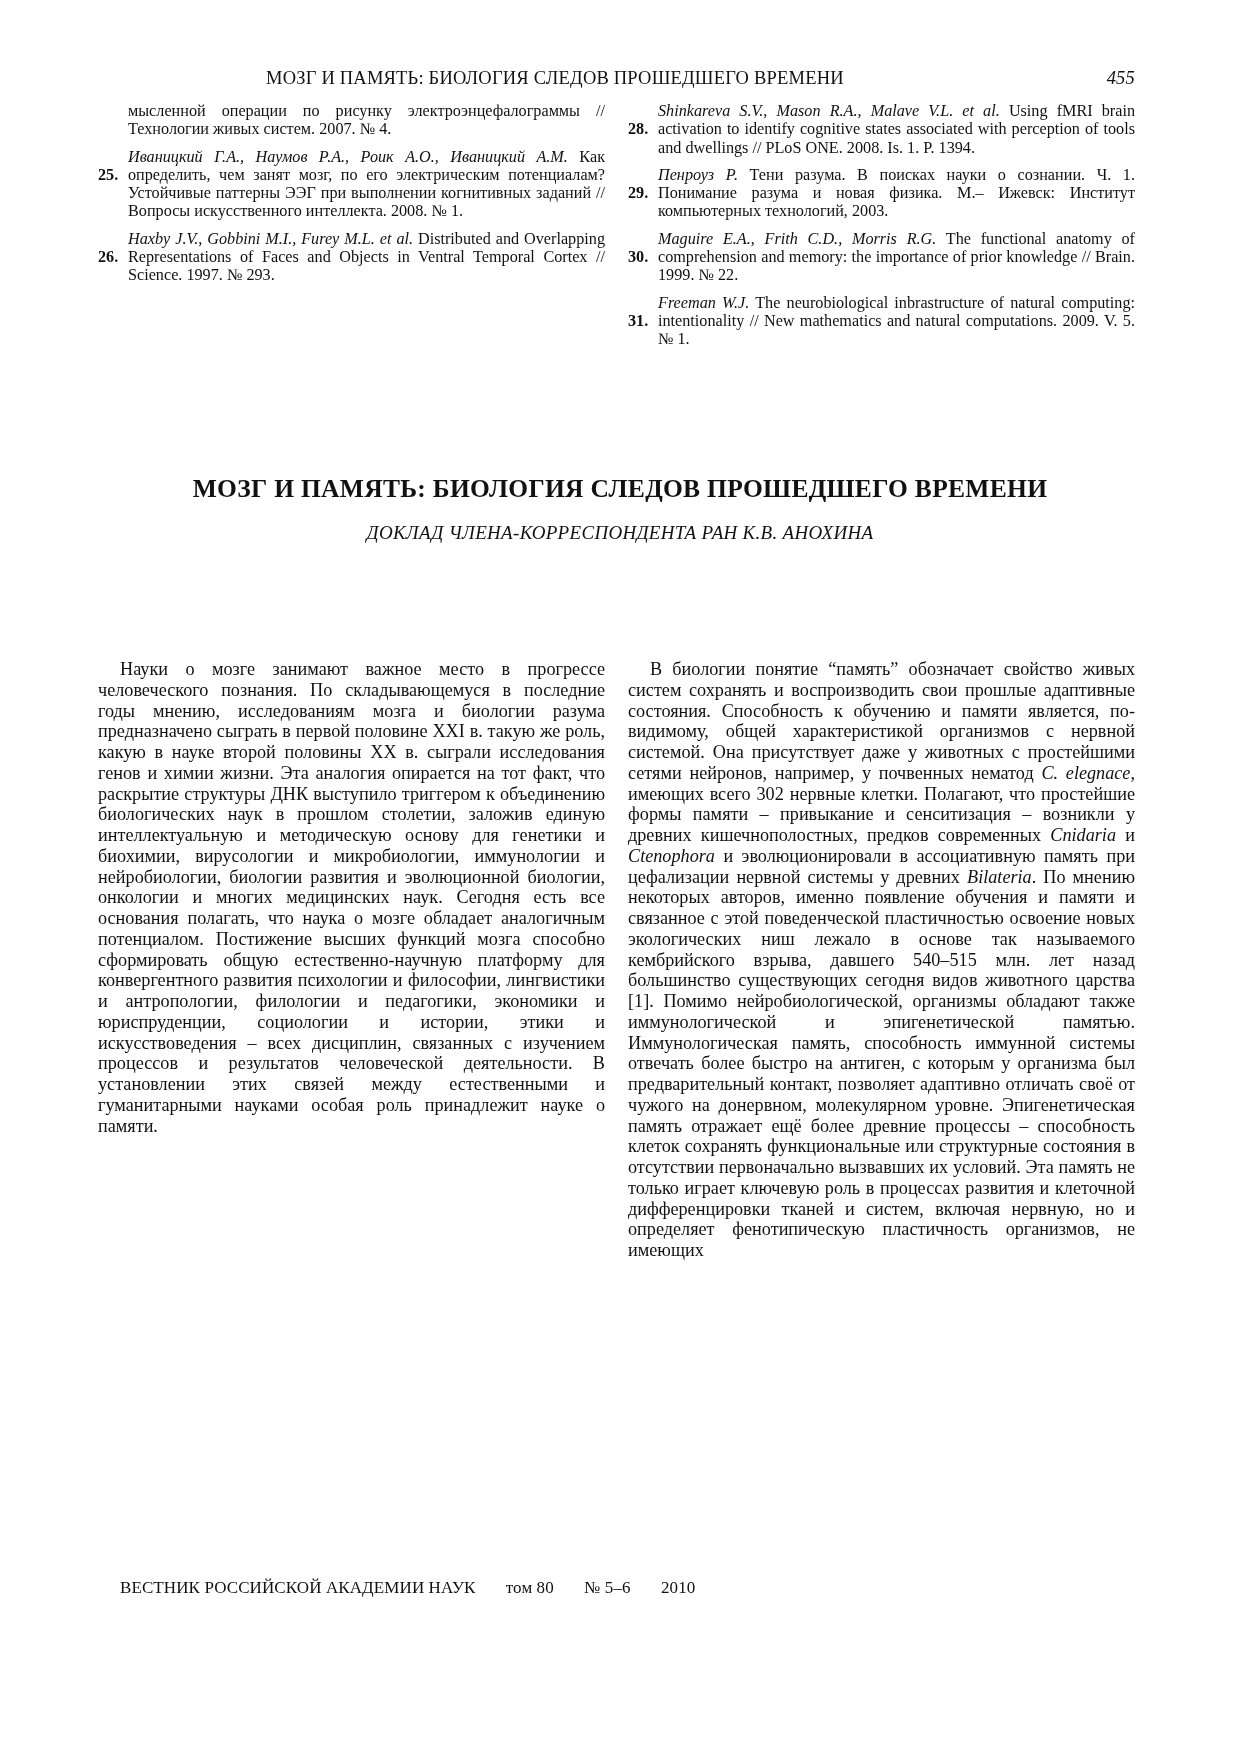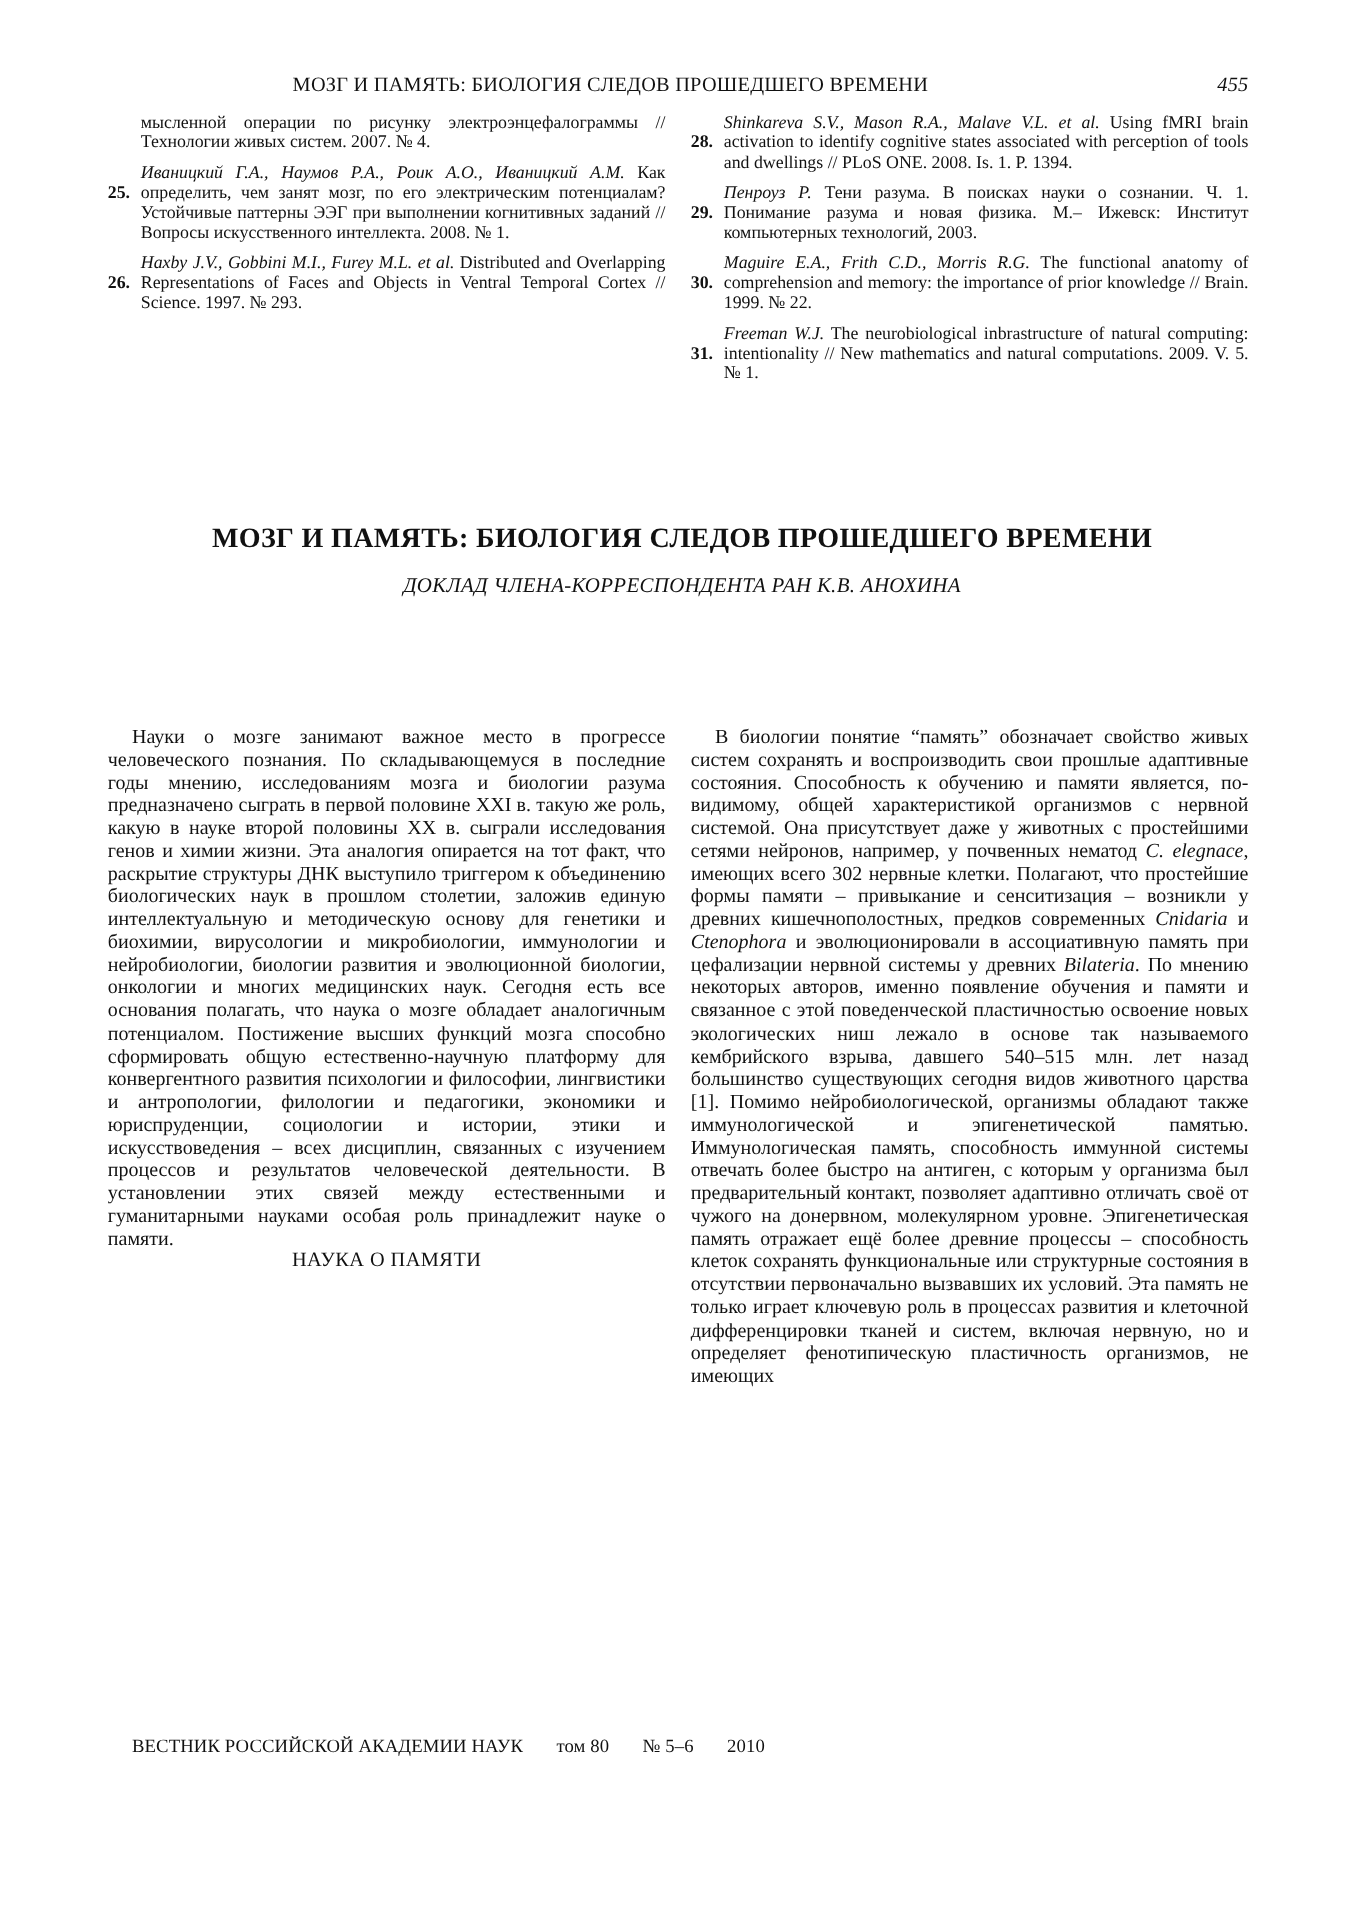--- a/index.html
+++ b/index.html
@@ -88,21 +88,20 @@
       <span class="num">31.</span><span class="auth">Freeman W.J.</span><span> The neurobiological inbrastructure of natural computing: intentionality // New mathematics and natural computations. 2009. V. 5. № 1.</span>
     </div>
   </div>
 </div>
 
 <div class="article-title">МОЗГ И ПАМЯТЬ: БИОЛОГИЯ СЛЕДОВ ПРОШЕДШЕГО ВРЕМЕНИ</div>
 <div class="article-subtitle">ДОКЛАД ЧЛЕНА-КОРРЕСПОНДЕНТА РАН К.В. АНОХИНА</div>
 
 <div class="body-col left">
   <p>Науки о мозге занимают важное место в прогрессе человеческого познания. По складывающемуся в последние годы мнению, исследованиям мозга и биологии разума предназначено сыграть в первой половине XXI в. такую же роль, какую в науке второй половины XX в. сыграли исследования генов и химии жизни. Эта аналогия опирается на тот факт, что раскрытие структуры ДНК выступило триггером к объединению биологических наук в прошлом столетии, заложив единую интеллектуальную и методическую основу для генетики и биохимии, вирусологии и микробиологии, иммунологии и нейробиологии, биологии развития и эволюционной биологии, онкологии и многих медицинских наук. Сегодня есть все основания полагать, что наука о мозге обладает аналогичным потенциалом. Постижение высших функций мозга способно сформировать общую естественно-научную платформу для конвергентного развития психологии и философии, лингвистики и антропологии, филологии и педагогики, экономики и юриспруденции, социологии и истории, этики и искусствоведения – всех дисциплин, связанных с изучением процессов и результатов человеческой деятельности. В установлении этих связей между естественными и гуманитарными науками особая роль принадлежит науке о памяти.</p>
-  <p class="section-heading">НАУКА О ПАМЯТИ</p>
 </div>
 
 <div class="body-col right">
   <p><span>В биологии понятие “память” обозначает свойство живых систем сохранять и воспроизводить свои прошлые адаптивные состояния. Способность к обучению и памяти является, по-видимому, общей характеристикой организмов с нервной системой. Она присутствует даже у животных с простейшими сетями нейронов, например, у почвенных нематод </span><i>C. elegnace</i><span>, имеющих всего 302 нервные клетки. Полагают, что простейшие формы памяти – привыкание и сенситизация – возникли у древних кишечнополостных, предков современных </span><i>Cnidaria</i><span> и </span><i>Ctenophora</i><span> и эволюционировали в ассоциативную память при цефализации нервной системы у древних </span><i>Bilateria</i><span>. По мнению некоторых авторов, именно появление обучения и памяти и связанное с этой поведенческой пластичностью освоение новых экологических ниш лежало в основе так называемого кембрийского взрыва, давшего 540–515 млн. лет назад большинство существующих сегодня видов животного царства [1]. Помимо нейробиологической, организмы обладают также иммунологической и эпигенетической памятью. Иммунологическая память, способность иммунной системы отвечать более быстро на антиген, с которым у организма был предварительный контакт, позволяет адаптивно отличать своё от чужого на донервном, молекулярном уровне. Эпигенетическая память отражает ещё более древние процессы – способность клеток сохранять функциональные или структурные состояния в отсутствии первоначально вызвавших их условий. Эта память не только играет ключевую роль в процессах развития и клеточной дифференцировки тканей и систем, включая нервную, но и определяет фенотипическую пластичность организмов, не имеющих</span></p>
 </div>
 
 <div class="journal-footer">
   <span>ВЕСТНИК РОССИЙСКОЙ АКАДЕМИИ НАУК</span>
   <span class="f-vol">том 80</span>
   <span class="f-issue">№ 5–6</span>

